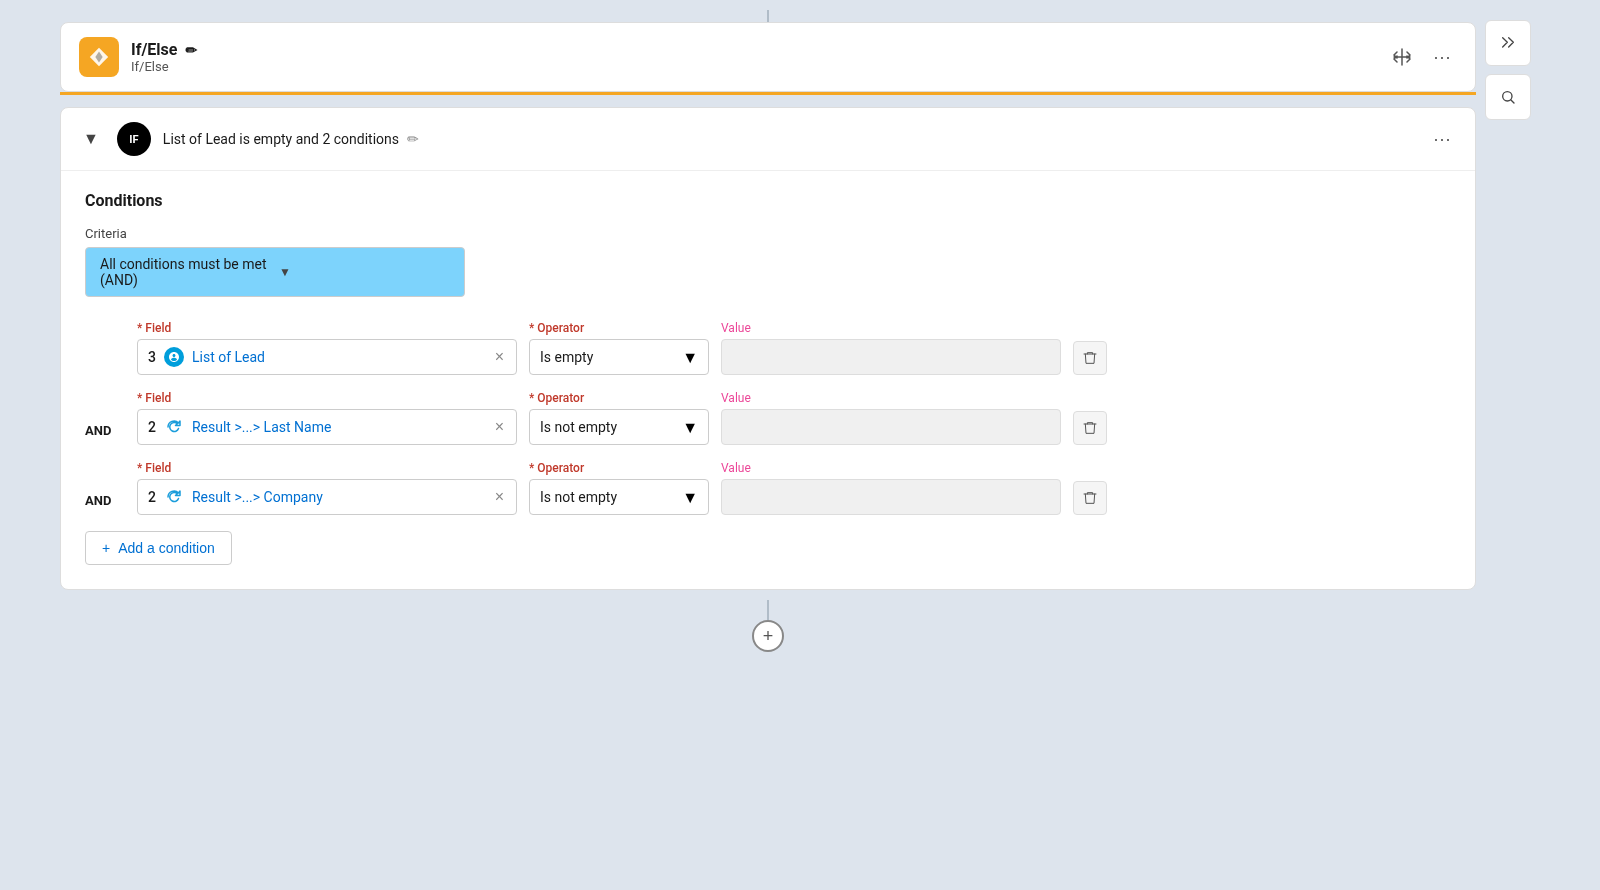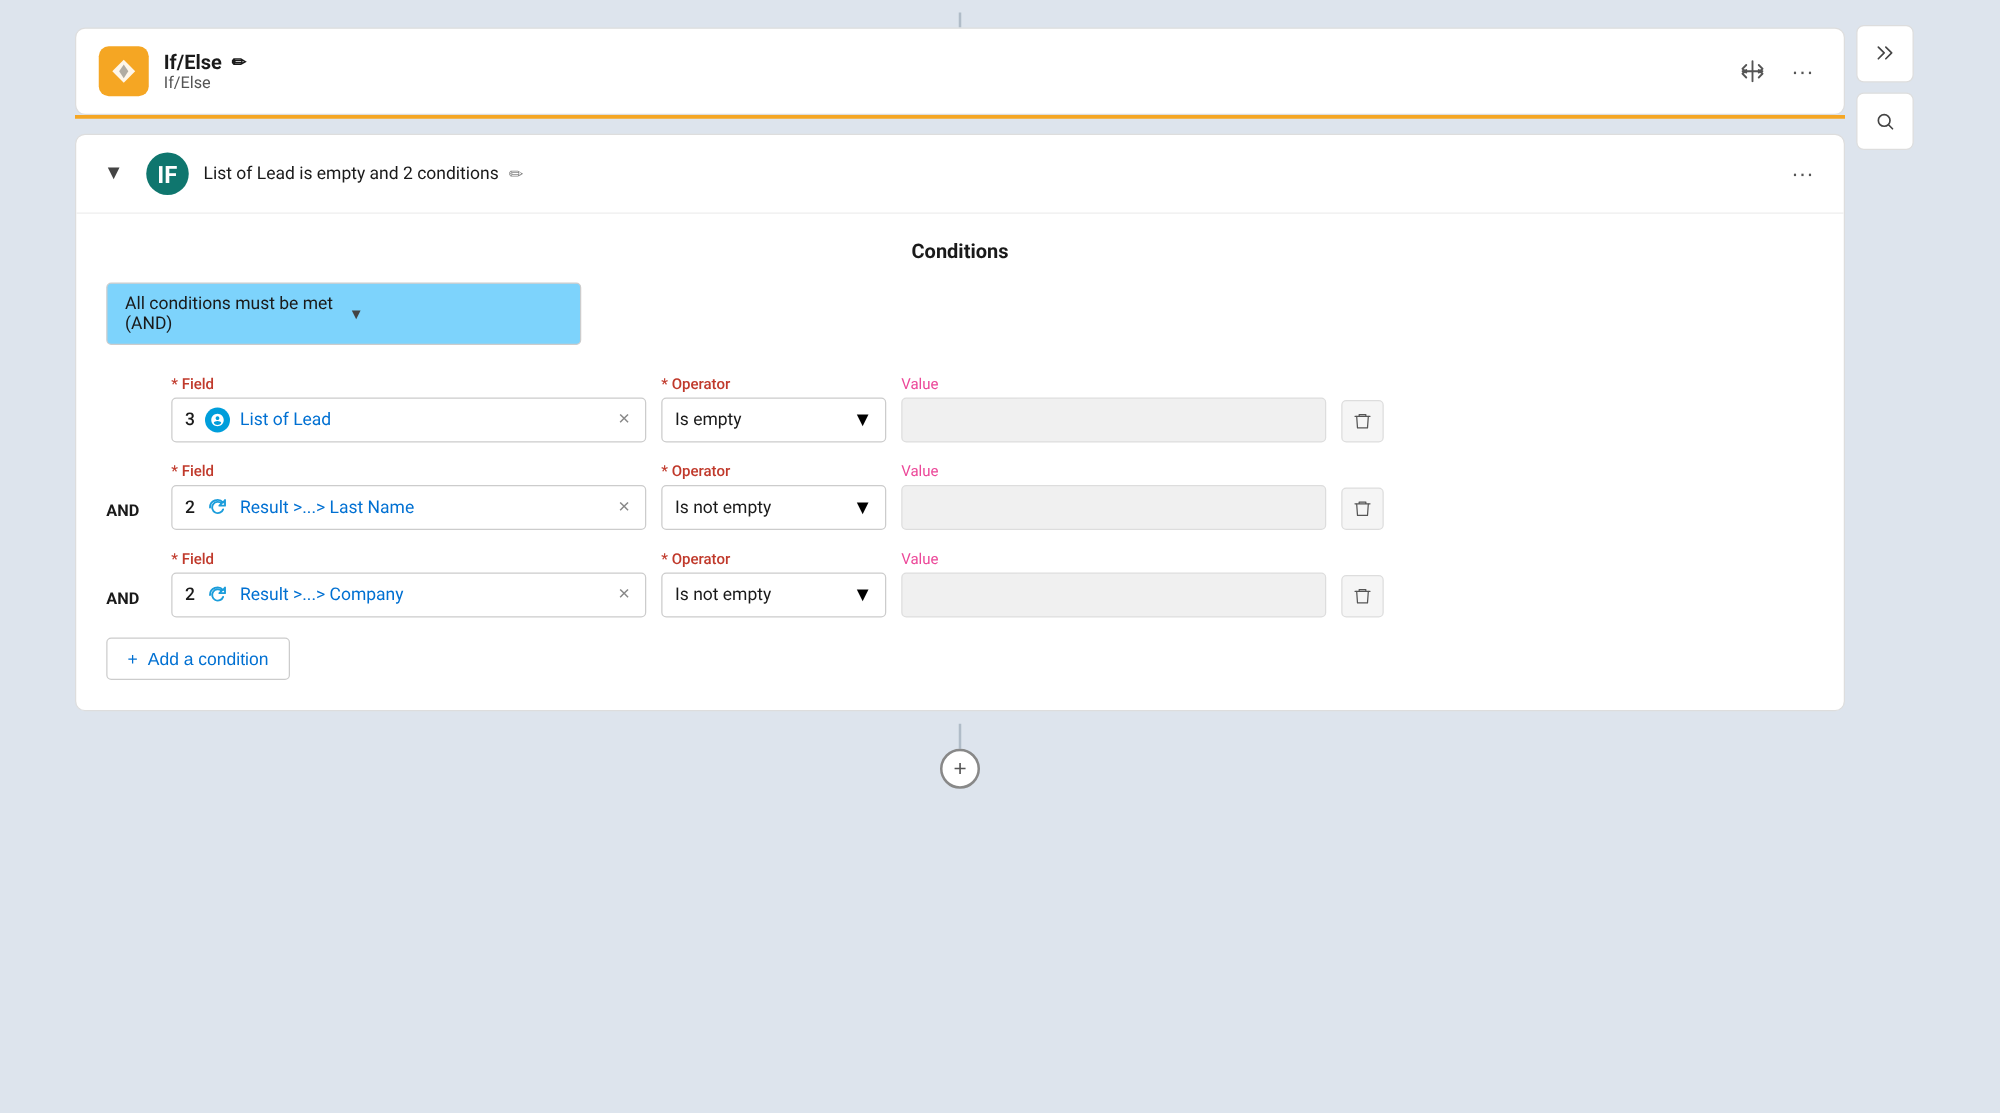--- a/index.html
+++ b/index.html
@@ -140,27 +140,27 @@
       border: none;
       cursor: pointer;
       color: #444;
       font-size: 16px;
       padding: 2px 6px;
     }
 
     .if-badge {
       width: 34px;
       height: 34px;
-      background: #0f766e;
+      background: #000000;
       border-radius: 50%;
       display: flex;
       align-items: center;
       justify-content: center;
       font-weight: 700;
-      font-size: 19px;
+      font-size: 11px;
       color: #fff;
       flex-shrink: 0;
     }
 
     .if-title {
       font-size: 14px;
       color: #1a1a1a;
       flex: 1;
       display: flex;
       align-items: center;
@@ -186,21 +186,20 @@
     
     .conditions-body {
       padding: 20px 24px 24px;
     }
 
     .conditions-title {
       font-size: 16px;
       font-weight: 700;
       color: #1a1a1a;
       margin-bottom: 16px;
-      text-align: center;
     }
 
     .criteria-label {
       font-size: 13px;
       color: #444;
       margin-bottom: 6px;
     }
 
     .criteria-select {
       display: flex;
@@ -474,20 +473,21 @@
         </div>
         <button class="more-btn">
           <span>···</span>
         </button>
       </div>
 
       <div class="conditions-body">
 
         <div class="conditions-title">Conditions</div>
 
+        <div class="criteria-label">Criteria</div>
         <div class="criteria-select">
           <span>All conditions must be met (AND)</span>
           <span class="dropdown-arrow">▼</span>
         </div>
 
         <div class="condition-row">
           <div class="and-label"></div>
           <div class="condition-fields">
 
             <div class="field-group">

